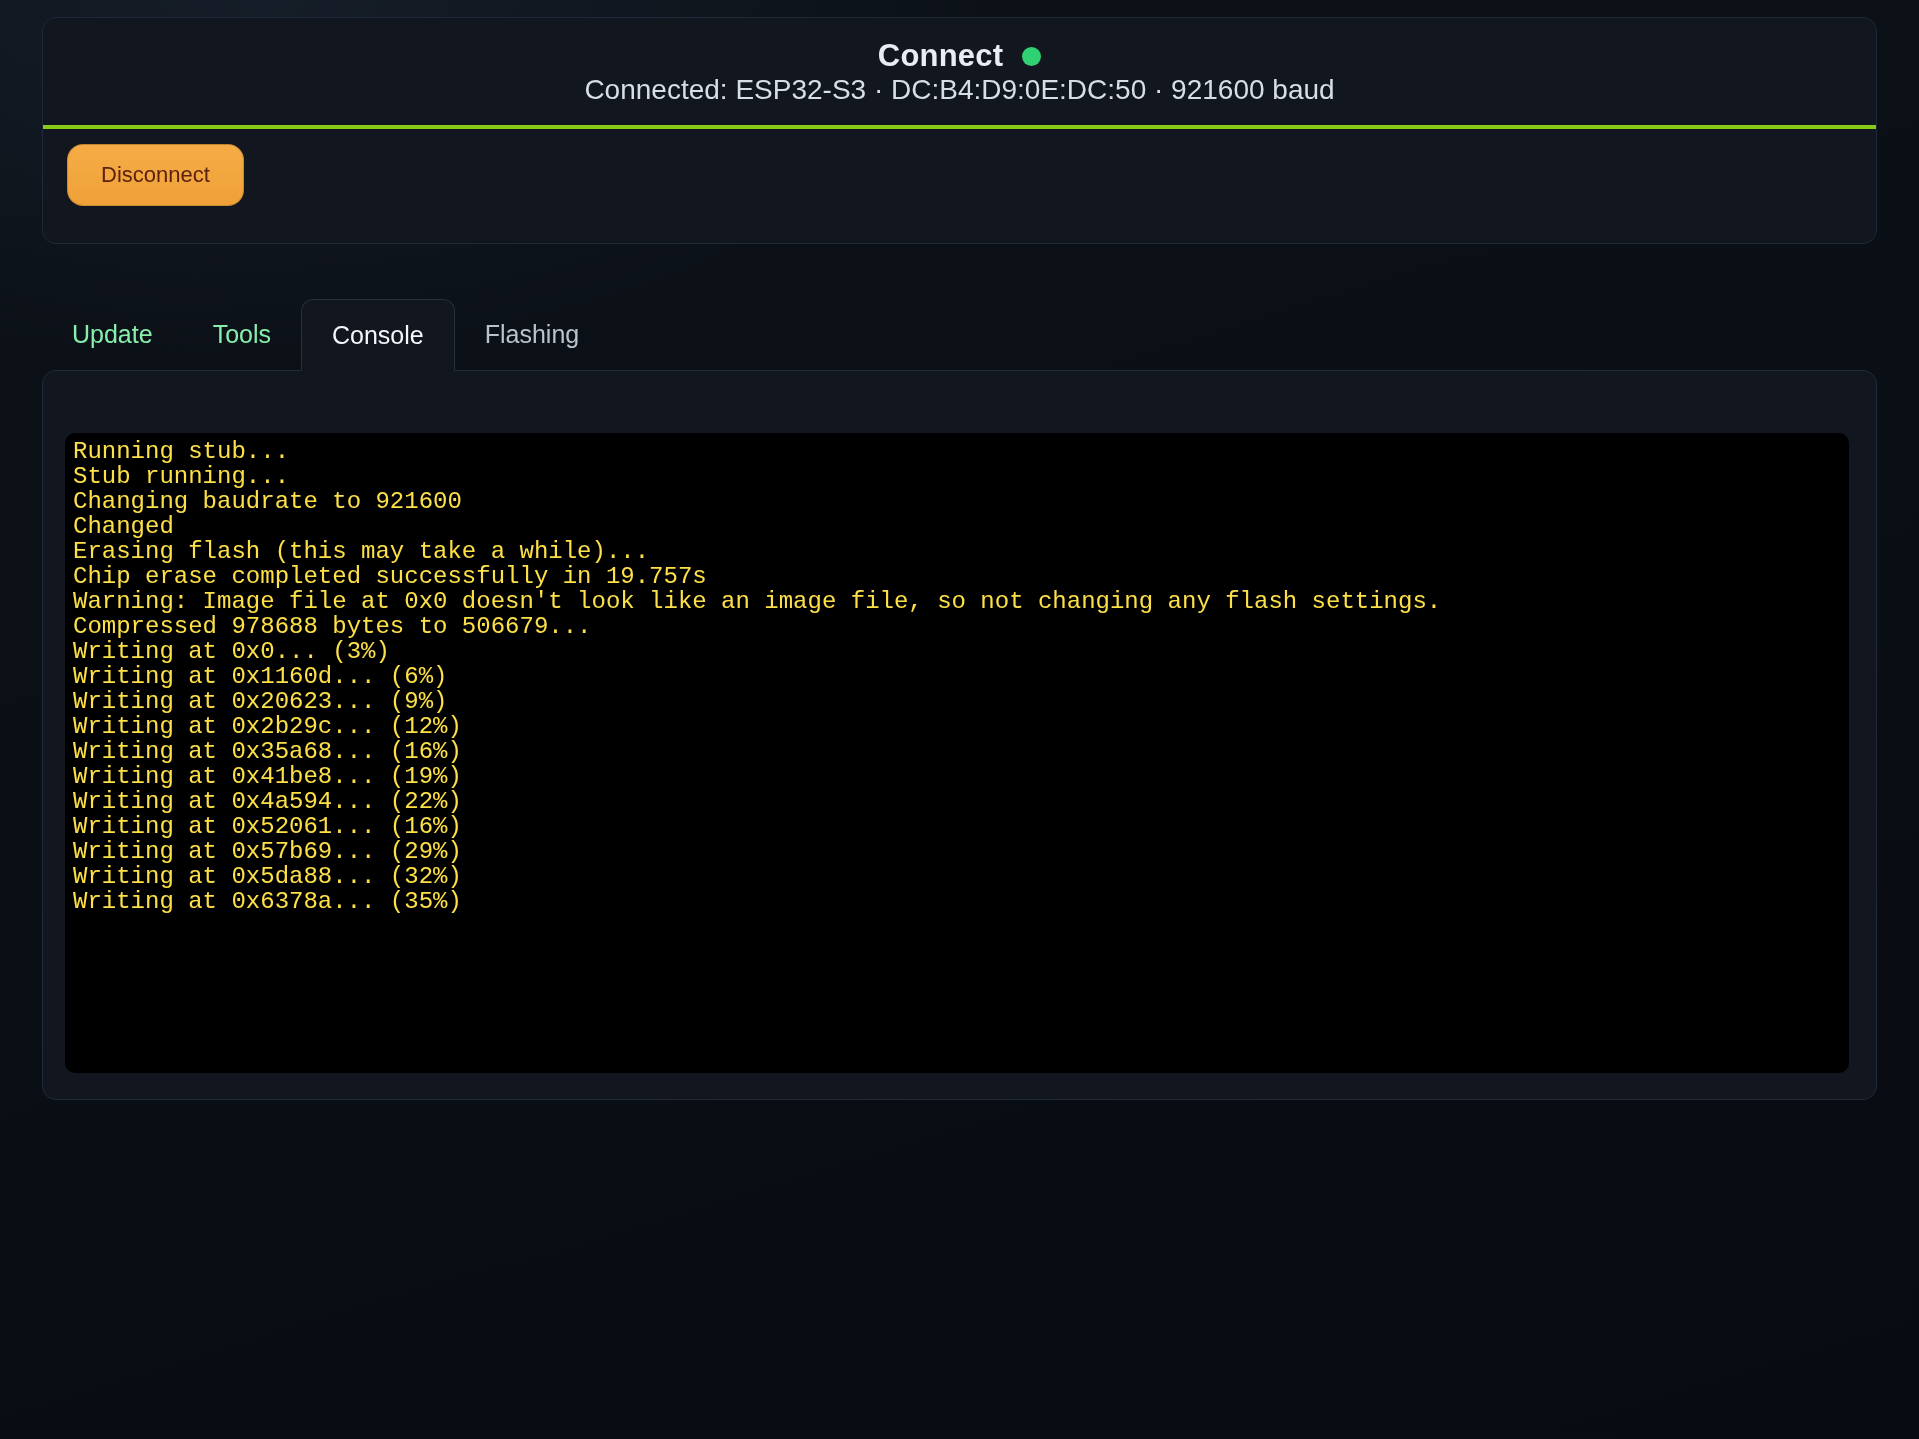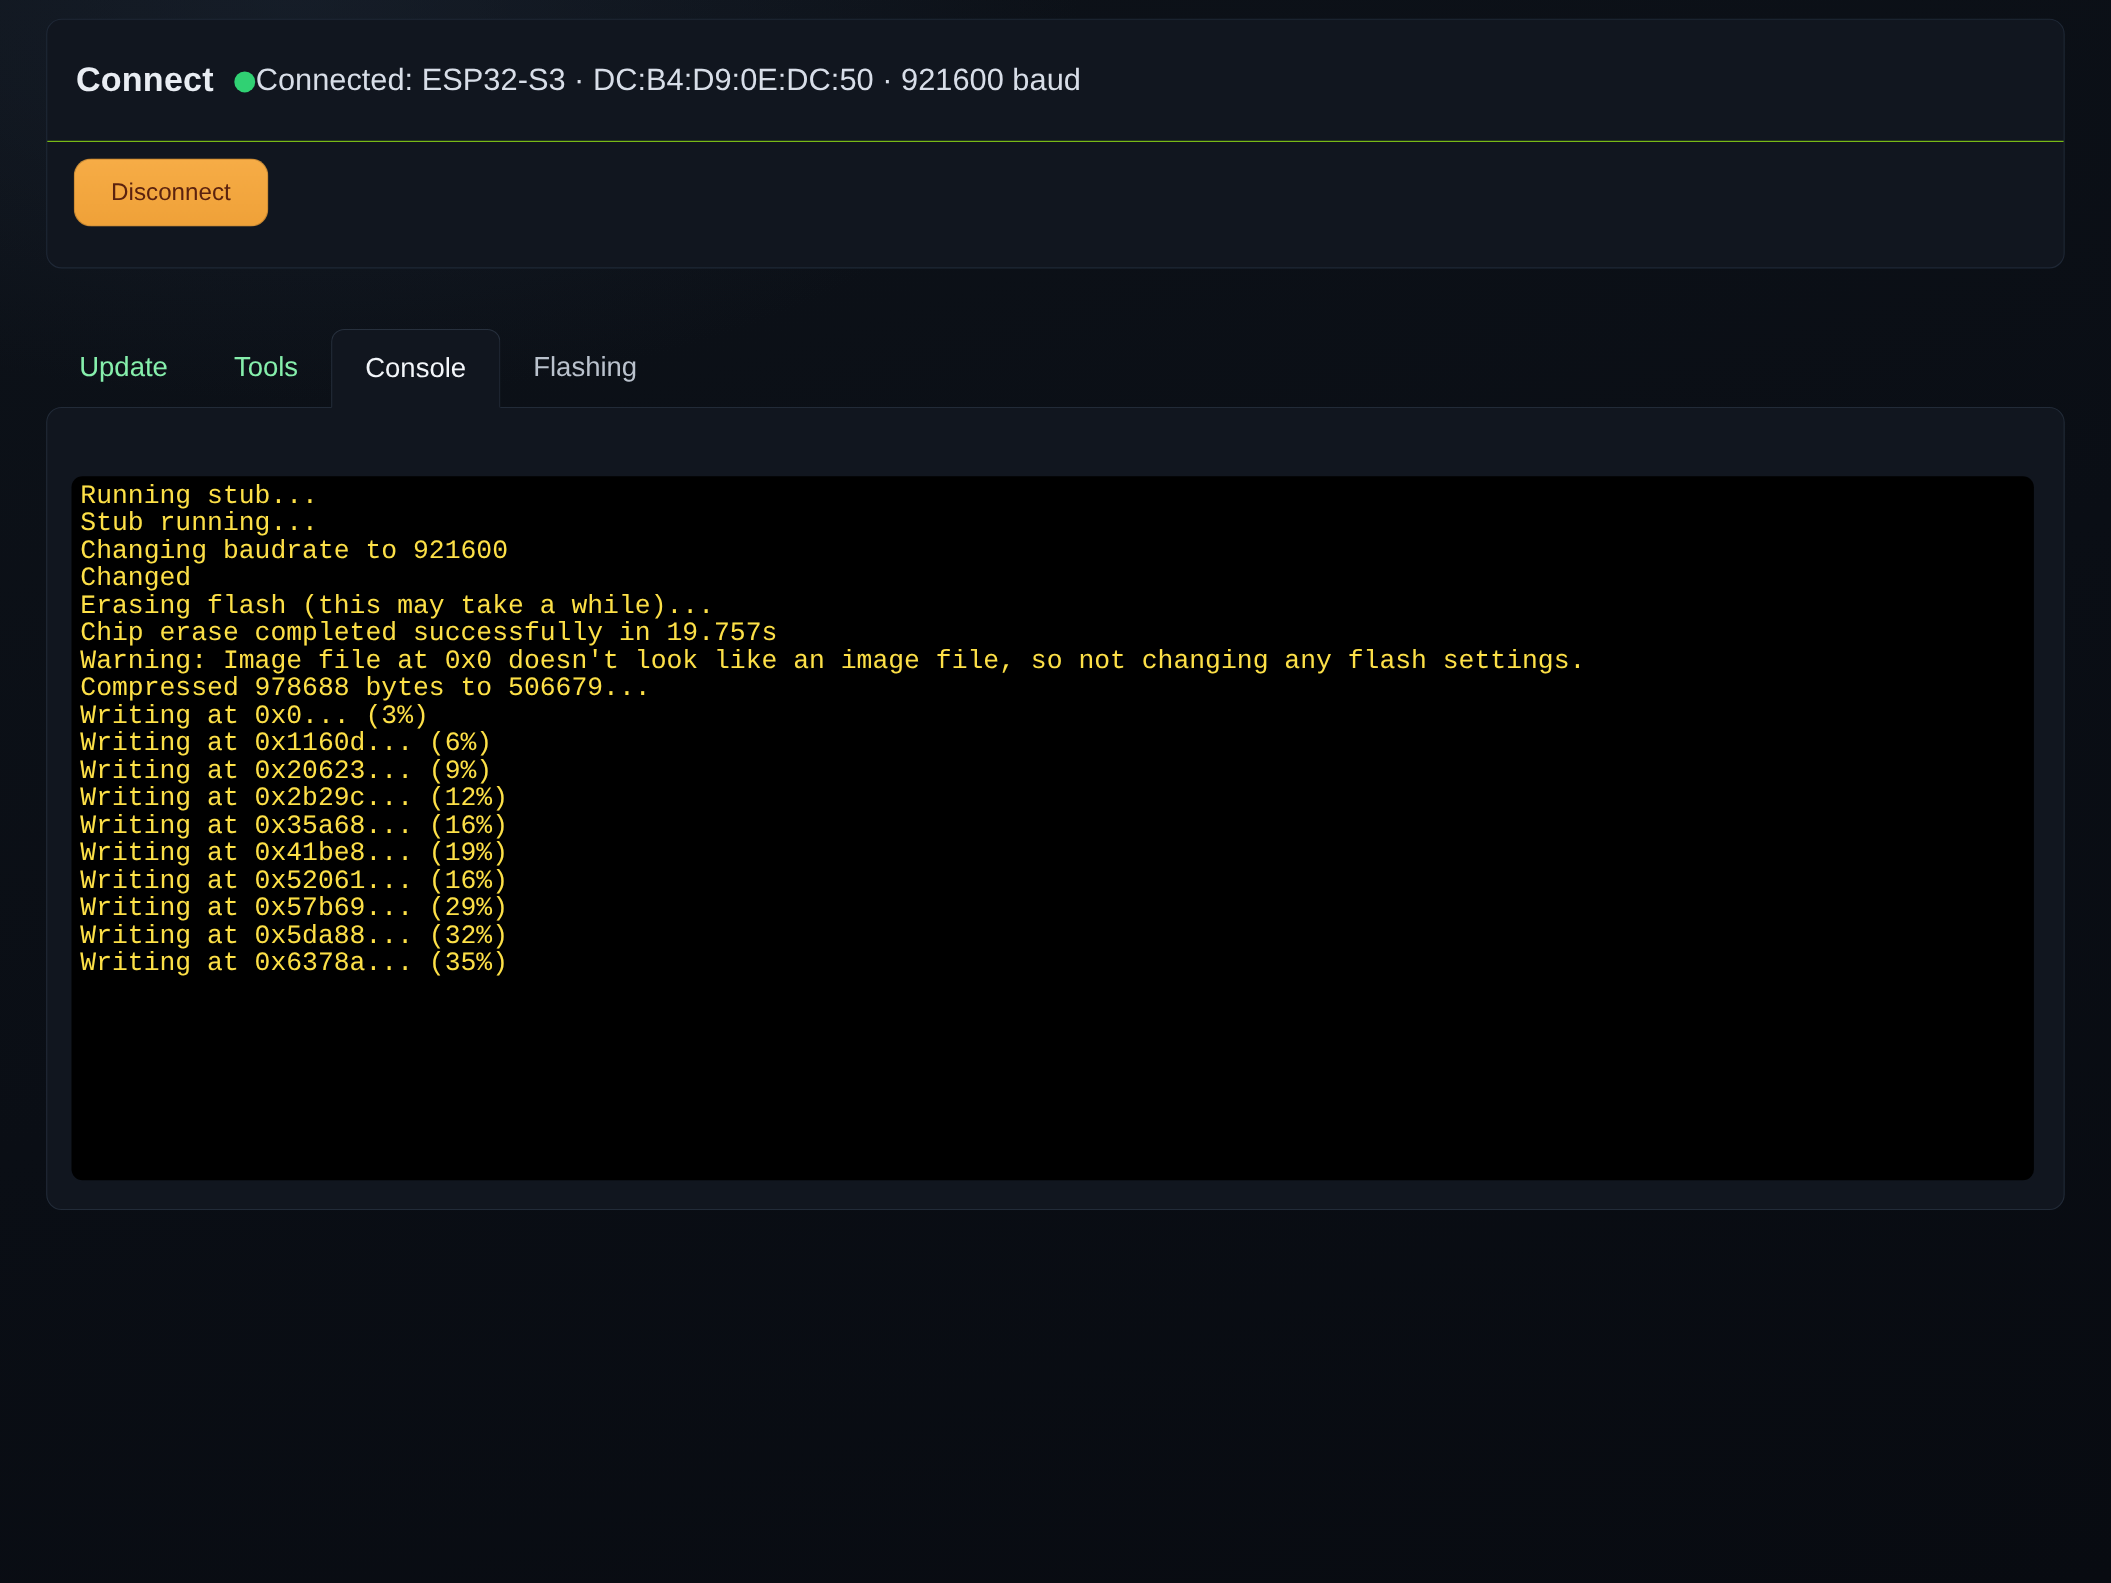--- a/index.html
+++ b/index.html
@@ -16,23 +16,24 @@
   .container{ padding:17px 42px 0; }
 
   
   .card{
     background:#11161f;
     border:1px solid #1f2836;
     border-radius:14px;
   }
   .card-header{
     height:111px;
-    display:flex; align-items:center; justify-content:flex-start;
+    display:flex; align-items:center; justify-content:center;
     padding:0 26px;
-    border-bottom:1px solid #84cc16;
+    border-bottom:4px solid #84cc16;
+    flex-direction:column;
   }
   .title-wrap{ display:flex; align-items:center; gap:19px; }
   .card-title{ font-size:31px; font-weight:700; color:#e9edf3; letter-spacing:.2px; }
   .status-dot{ width:19px; height:19px; border-radius:50%; background:#30d173; margin-top:2px; }
   .conn-info{ font-size:28px; font-weight:400; color:#d8dee8; }
   .card-body{ padding:15px 24px 37px; }
   .btn-amber{
     display:inline-block;
     height:62px; padding:16px 33px;
     background:linear-gradient(180deg,#f6ac46,#efa138);
@@ -117,20 +118,21 @@
       <div class="console-line">Erasing flash (this may take a while)...</div>
       <div class="console-line">Chip erase completed successfully in 19.757s</div>
       <div class="console-line">Warning: Image file at 0x0 doesn't look like an image file, so not changing any flash settings.</div>
       <div class="console-line">Compressed 978688 bytes to 506679...</div>
       <div class="console-line">Writing at 0x0... (3%)</div>
       <div class="console-line">Writing at 0x1160d... (6%)</div>
       <div class="console-line">Writing at 0x20623... (9%)</div>
       <div class="console-line">Writing at 0x2b29c... (12%)</div>
       <div class="console-line">Writing at 0x35a68... (16%)</div>
       <div class="console-line">Writing at 0x41be8... (19%)</div>
+      <div class="console-line">Writing at 0x4a594... (22%)</div>
       <div class="console-line">Writing at 0x52061... (16%)</div>
       <div class="console-line">Writing at 0x57b69... (29%)</div>
       <div class="console-line">Writing at 0x5da88... (32%)</div>
       <div class="console-line">Writing at 0x6378a... (35%)</div>
     </div>
   </div>
 
 </div>
 
 </body></html>

